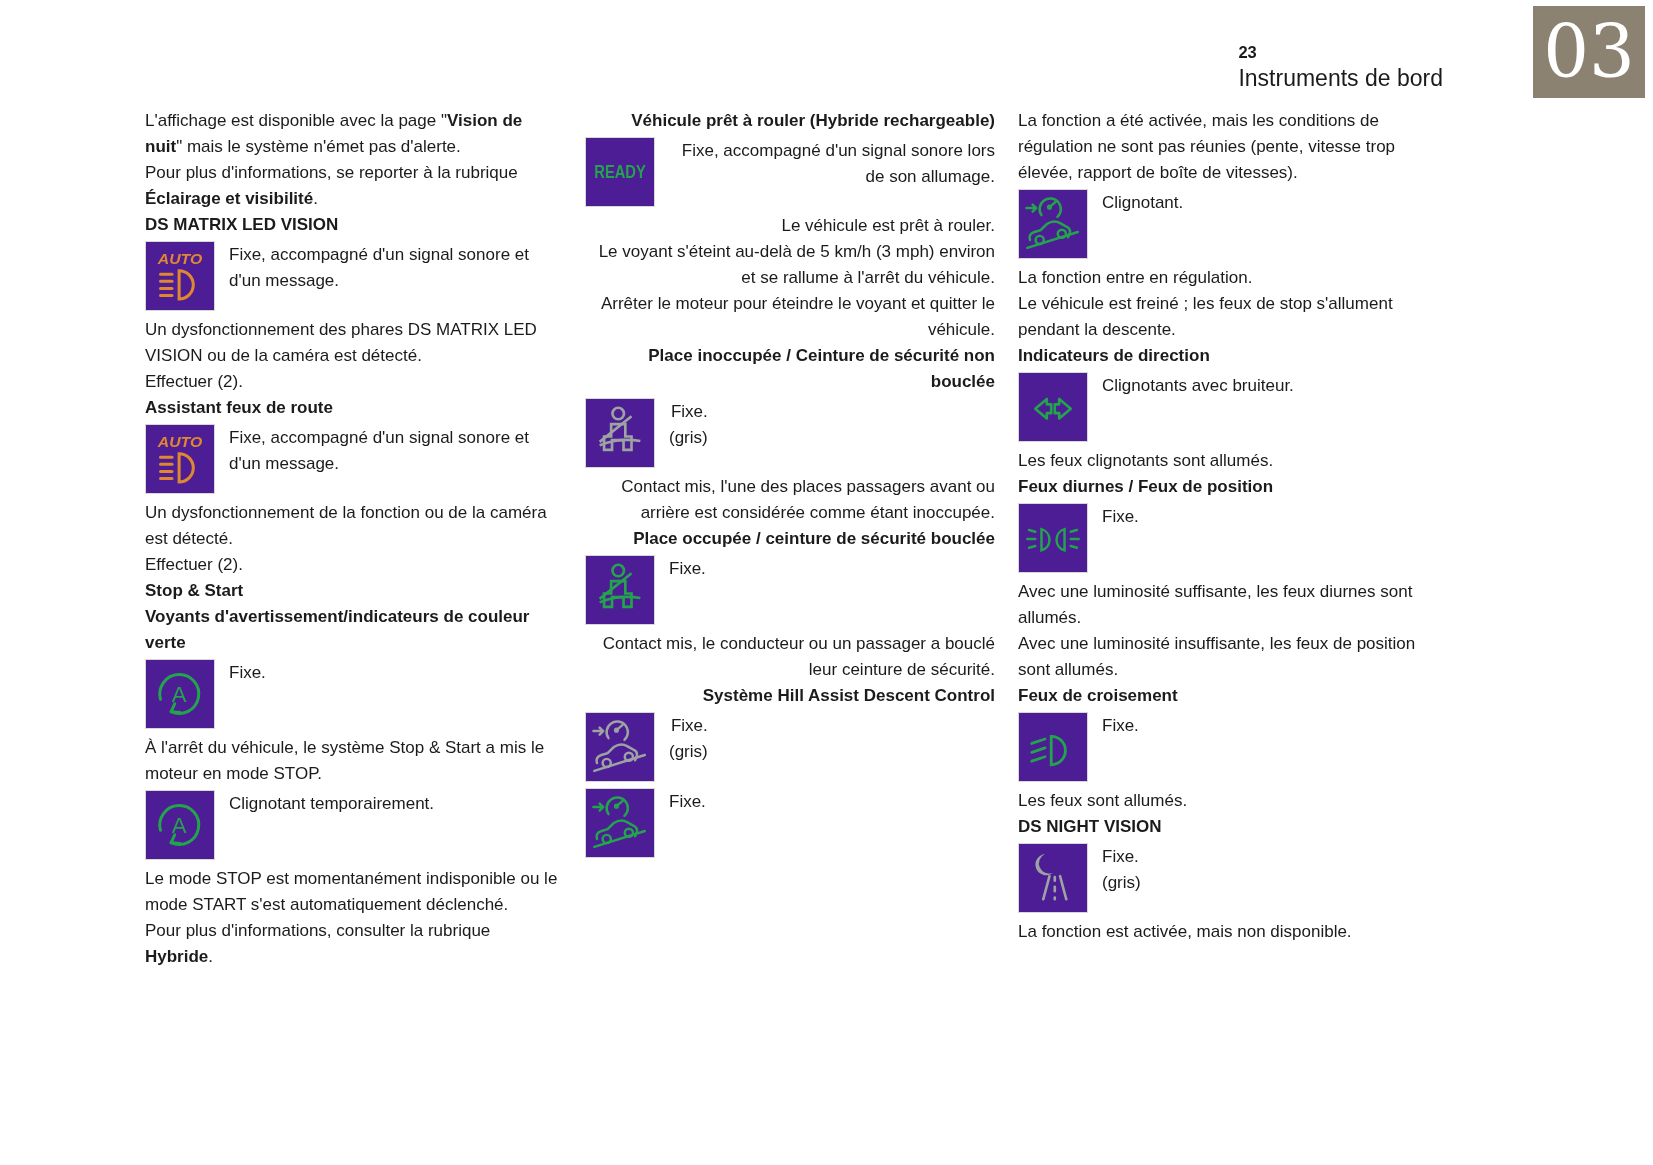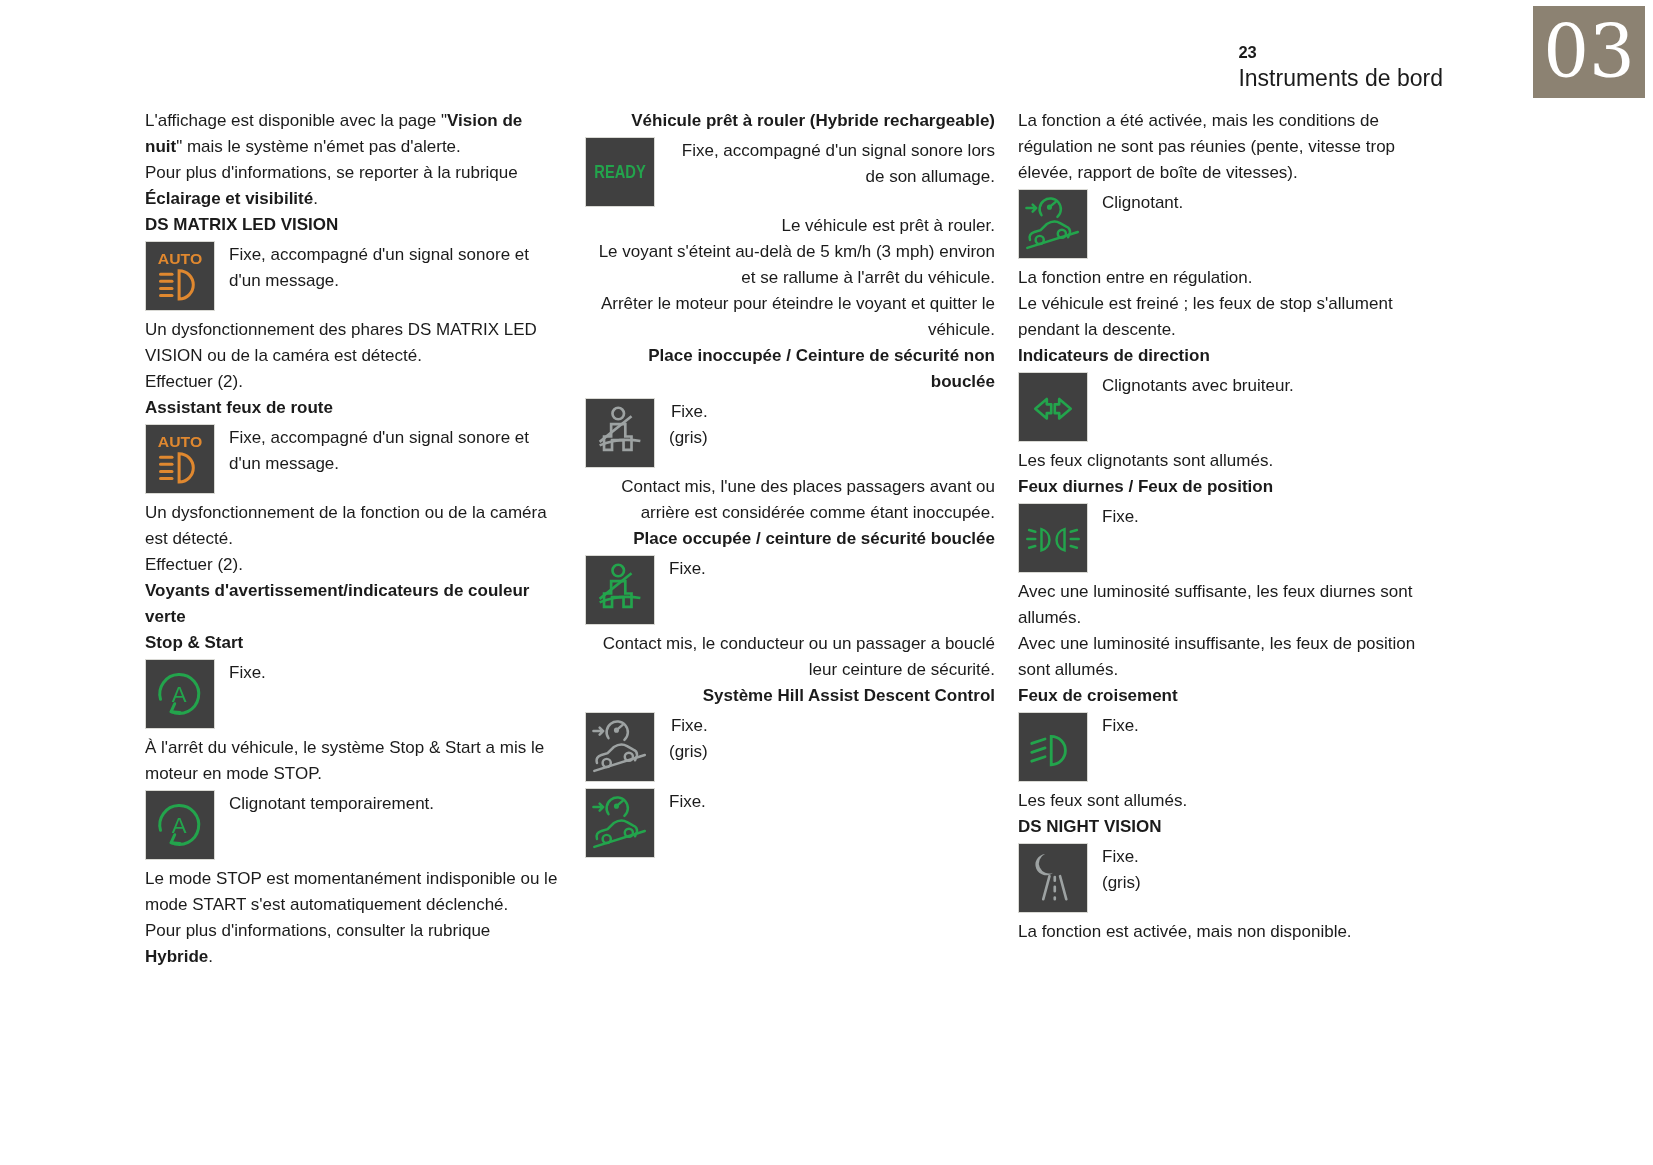--- a/index.html
+++ b/index.html
@@ -33,27 +33,27 @@
   .col-2 { left:585px;  width:410px;text-align:right; }
   .col-3 { left:1018px; width:428px; }
 
   .h { font-weight:bold; }
   .b { font-weight:bold; }
   p  { margin:0; }
 
   .icon-row { display:flex; gap:14px; align-items:flex-start; margin:3px 0 6px 0; }
   .icon-box {
     flex:0 0 auto; width:70px; height:70px;
-    border:1px solid #d9d9d4; background:#404040;
+    border:1px solid #d9d9d4; background:#4c1d95;
     display:flex; align-items:center; justify-content:center;
   }
   .icon-box svg { width:62px; height:62px; display:block; }
   .icon-text { padding-top:1px; }
 
-  .orange { color:var(--c-orange,#E0882F); }
+  .orange { color:var(--c-orange,#E0882F);font-style:italic; }
   .green  { color:var(--c-green,#23A44C); }
   .gray   { color:var(--c-gray,#9DA2A2); }
 </style>
 </head>
 <body style="--c-orange: #E0882F; --c-green: #23A44C; --c-gray: #9DA2A2; --chapter-bg: #8C8272;">
 
 <div class="page">
   <div class="hdr">
     <div class="num">23</div>
     <div class="sec">Instruments de bord</div>
@@ -91,22 +91,22 @@
                 <line x1="13" y1="41" x2="26" y2="41"></line>
                 <line x1="13" y1="49" x2="26" y2="49"></line>
                 <line x1="13" y1="57" x2="26" y2="57"></line>
                 <path d="M34 29 V61 A16 16 0 0 0 34 29 Z"></path>
               </g>
             </svg>
           </div>
           <div class="icon-text"><span>Fixe, accompagné d'un signal sonore et d'un message.</span></div>
         </div>
         <p><span>Un dysfonctionnement de la fonction ou de la caméra est détecté.</span><br><span>Effectuer (2).</span></p>
+        <div class="h">Stop &amp; Start</div>
         <div class="h">Voyants d'avertissement/indicateurs de couleur verte</div>
-        <div class="h">Stop &amp; Start</div>
         <div class="icon-row">
           <div class="icon-box green">
             <svg viewBox="0 0 70 70">
               <g fill="none" stroke="currentColor" stroke-width="3.4" stroke-linecap="round">
                 <path d="M13 41 A22 22 0 1 1 25 55"></path>
                 <path d="M25 55 l10 1 M25 55 l4 -9"></path>
               </g>
               <text x="34" y="44" text-anchor="middle" font-size="25" fill="currentColor" font-family="'Liberation Sans',sans-serif">A</text>
             </svg>
           </div>

